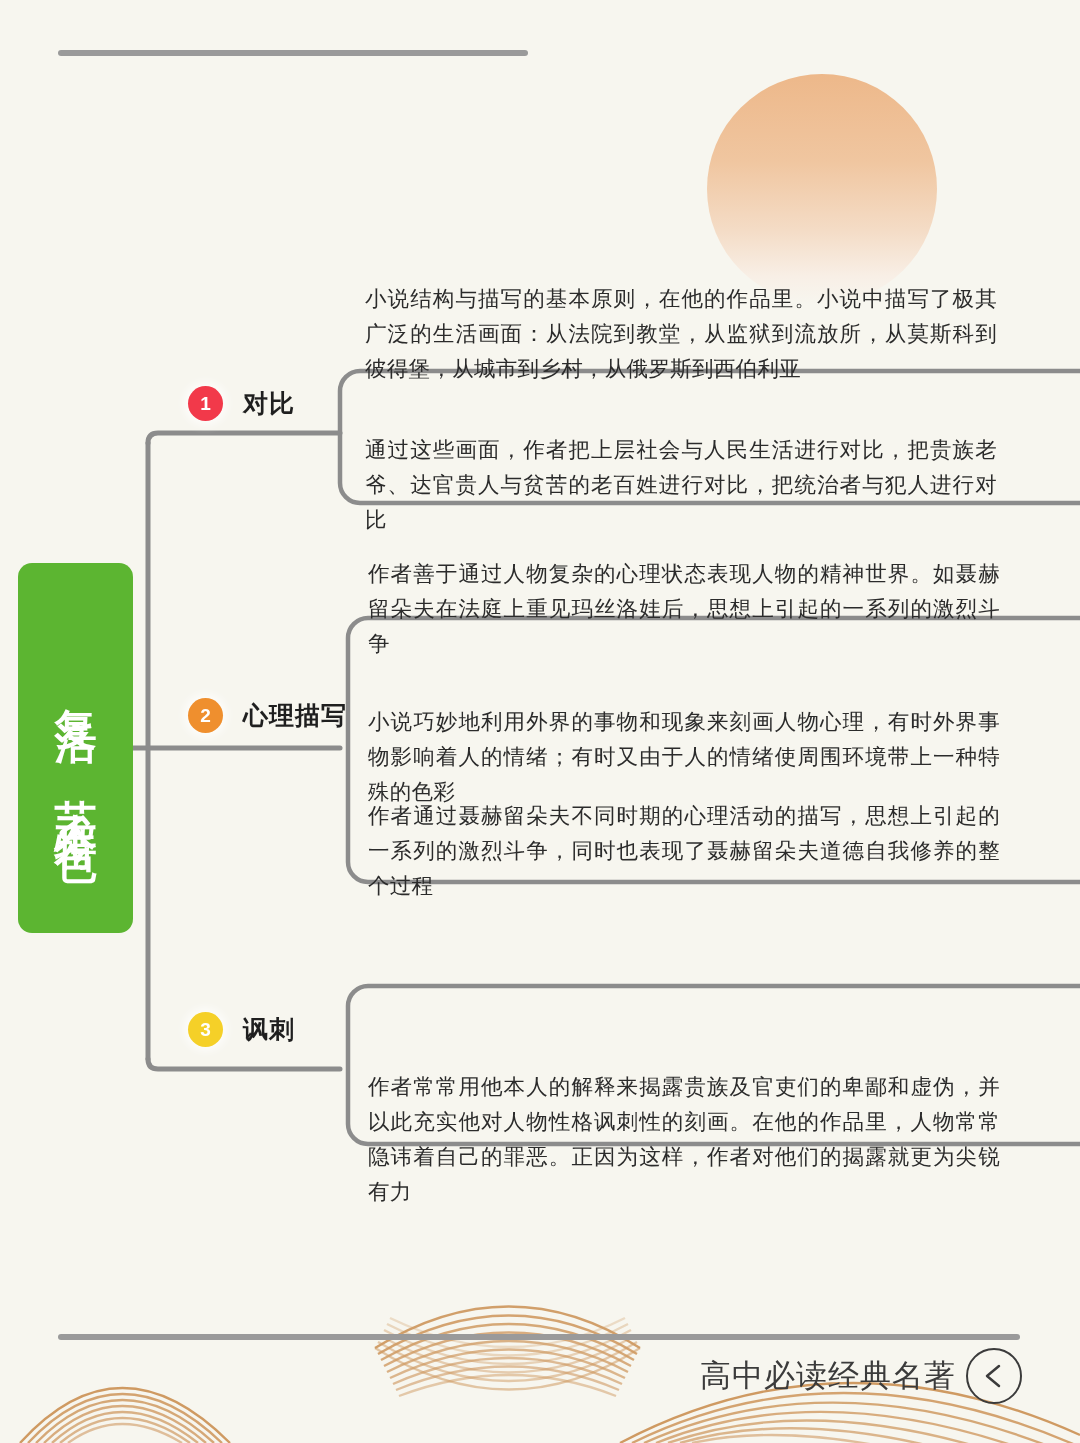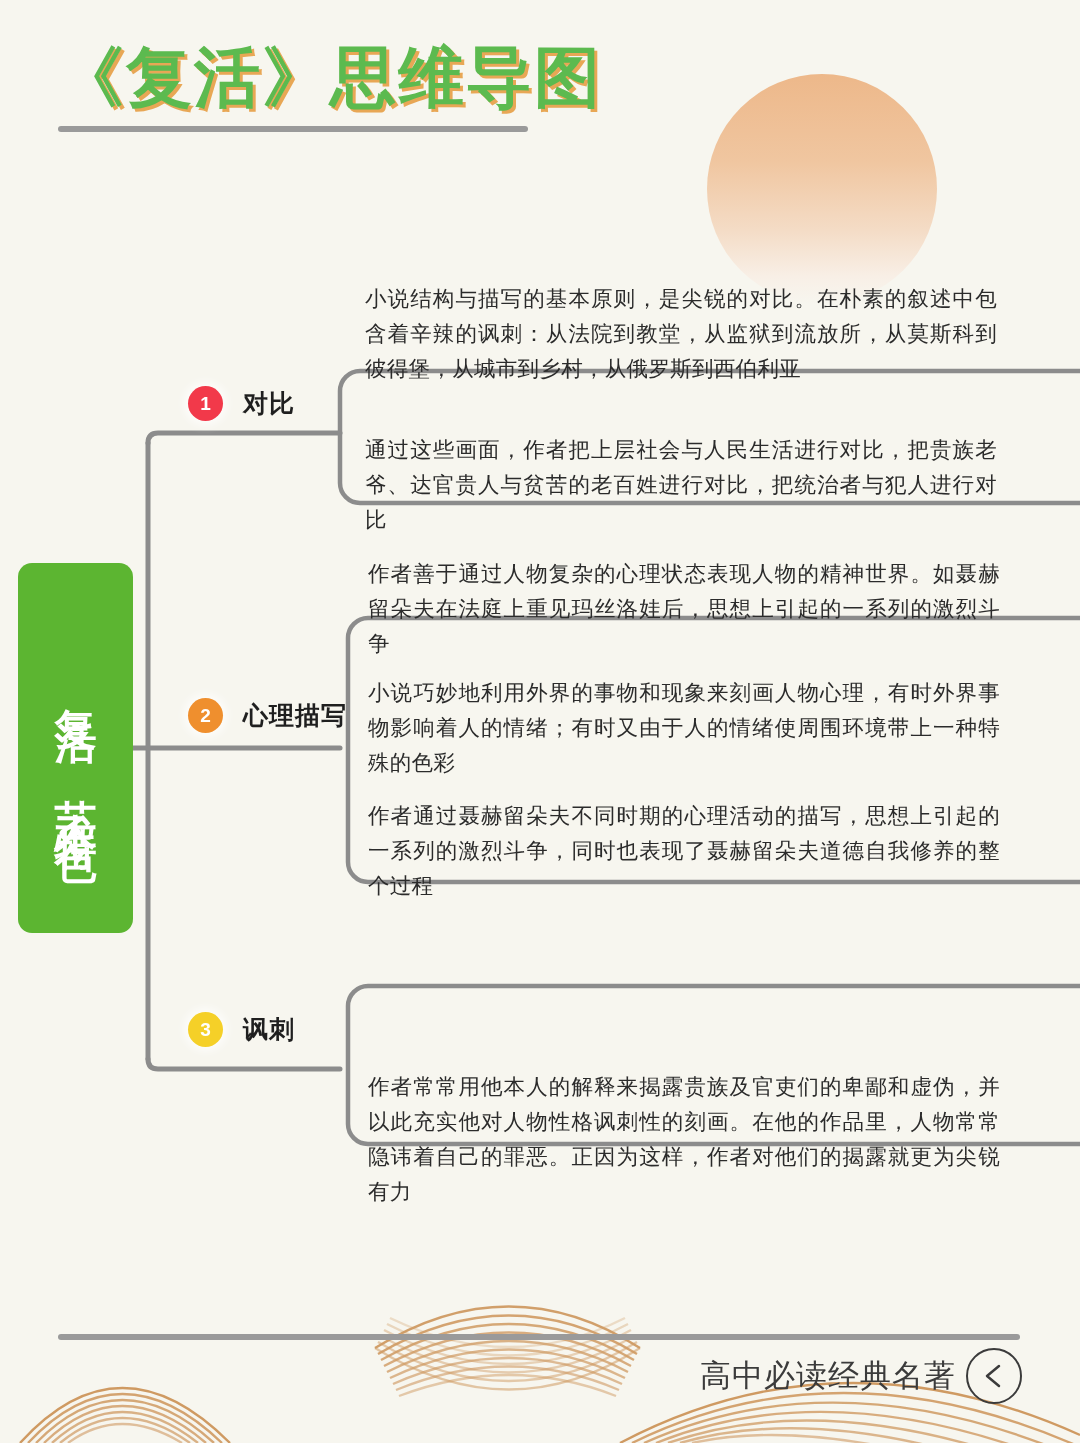--- a/index.html
+++ b/index.html
@@ -189,21 +189,20 @@
   }
 </style>
 </head>
 <body>
 
 <div class="page">
 
   <div class="sun"></div>
 
   <div class="title-block">
-    <div class="title-text">《复活》思维导图</div>
     <div class="title-rule"></div>
   </div>
 
   <div class="mindmap">
 
     <svg class="mm-svg" viewBox="0 0 1080 1443">
       <g fill="none" stroke="#8c8c8c" stroke-width="5" stroke-linecap="round" stroke-linejoin="round">
 
         <path d="M133 748 H148"></path>
 
@@ -224,29 +223,29 @@
     </svg>
 
     <div class="root-node">
       <div class="root-label">复活·艺术特色</div>
     </div>
 
     <div class="branch-head" style="left:188px; top:386px;">
       <div class="badge" style="background:#f2394a;">1</div>
       <div class="branch-title">对比</div>
     </div>
-    <div class="para" style="left:365px; top:281px; width:632px;">小说结构与描写的基本原则，是尖锐的对比。在朴素的叙述中包含着辛辣的讽刺：从法院到教堂，从监狱到流放所，从莫斯科到彼得堡，从城市到乡村，从俄罗斯到西伯利亚</div>
+    <div class="para" style="left:365px; top:281px; width:632px;">小说结构与描写的基本原则，在他的作品里。小说中描写了极其广泛的生活画面：从法院到教堂，从监狱到流放所，从莫斯科到彼得堡，从城市到乡村，从俄罗斯到西伯利亚</div>
     <div class="para" style="left:365px; top:432px; width:632px;">通过这些画面，作者把上层社会与人民生活进行对比，把贵族老爷、达官贵人与贫苦的老百姓进行对比，把统治者与犯人进行对比</div>
 
     <div class="branch-head" style="left:188px; top:698px;">
       <div class="badge" style="background:#ef8f2e;">2</div>
       <div class="branch-title">心理描写</div>
     </div>
     <div class="para" style="left:368px; top:556px; width:632px;">作者善于通过人物复杂的心理状态表现人物的精神世界。如聂赫留朵夫在法庭上重见玛丝洛娃后，思想上引起的一系列的激烈斗争</div>
-    <div class="para" style="left:368px; top:675px; width:632px;">小说巧妙地利用外界的事物和现象来刻画人物心理，有时外界事物影响着人的情绪；有时又由于人的情绪使周围环境带上一种特殊的色彩</div>
+    <div class="para" style="left:368px; top:704px; width:632px;">小说巧妙地利用外界的事物和现象来刻画人物心理，有时外界事物影响着人的情绪；有时又由于人的情绪使周围环境带上一种特殊的色彩</div>
     <div class="para" style="left:368px; top:798px; width:632px;">作者通过聂赫留朵夫不同时期的心理活动的描写，思想上引起的一系列的激烈斗争，同时也表现了聂赫留朵夫道德自我修养的整个过程</div>
 
     <div class="branch-head" style="left:188px; top:1012px;">
       <div class="badge" style="background:#f5d028;">3</div>
       <div class="branch-title">讽刺</div>
     </div>
     <div class="para" style="left:368px; top:1069px; width:632px;">作者常常用他本人的解释来揭露贵族及官吏们的卑鄙和虚伪，并以此充实他对人物性格讽刺性的刻画。在他的作品里，人物常常隐讳着自己的罪恶。正因为这样，作者对他们的揭露就更为尖锐有力</div>
 
   </div>
 

